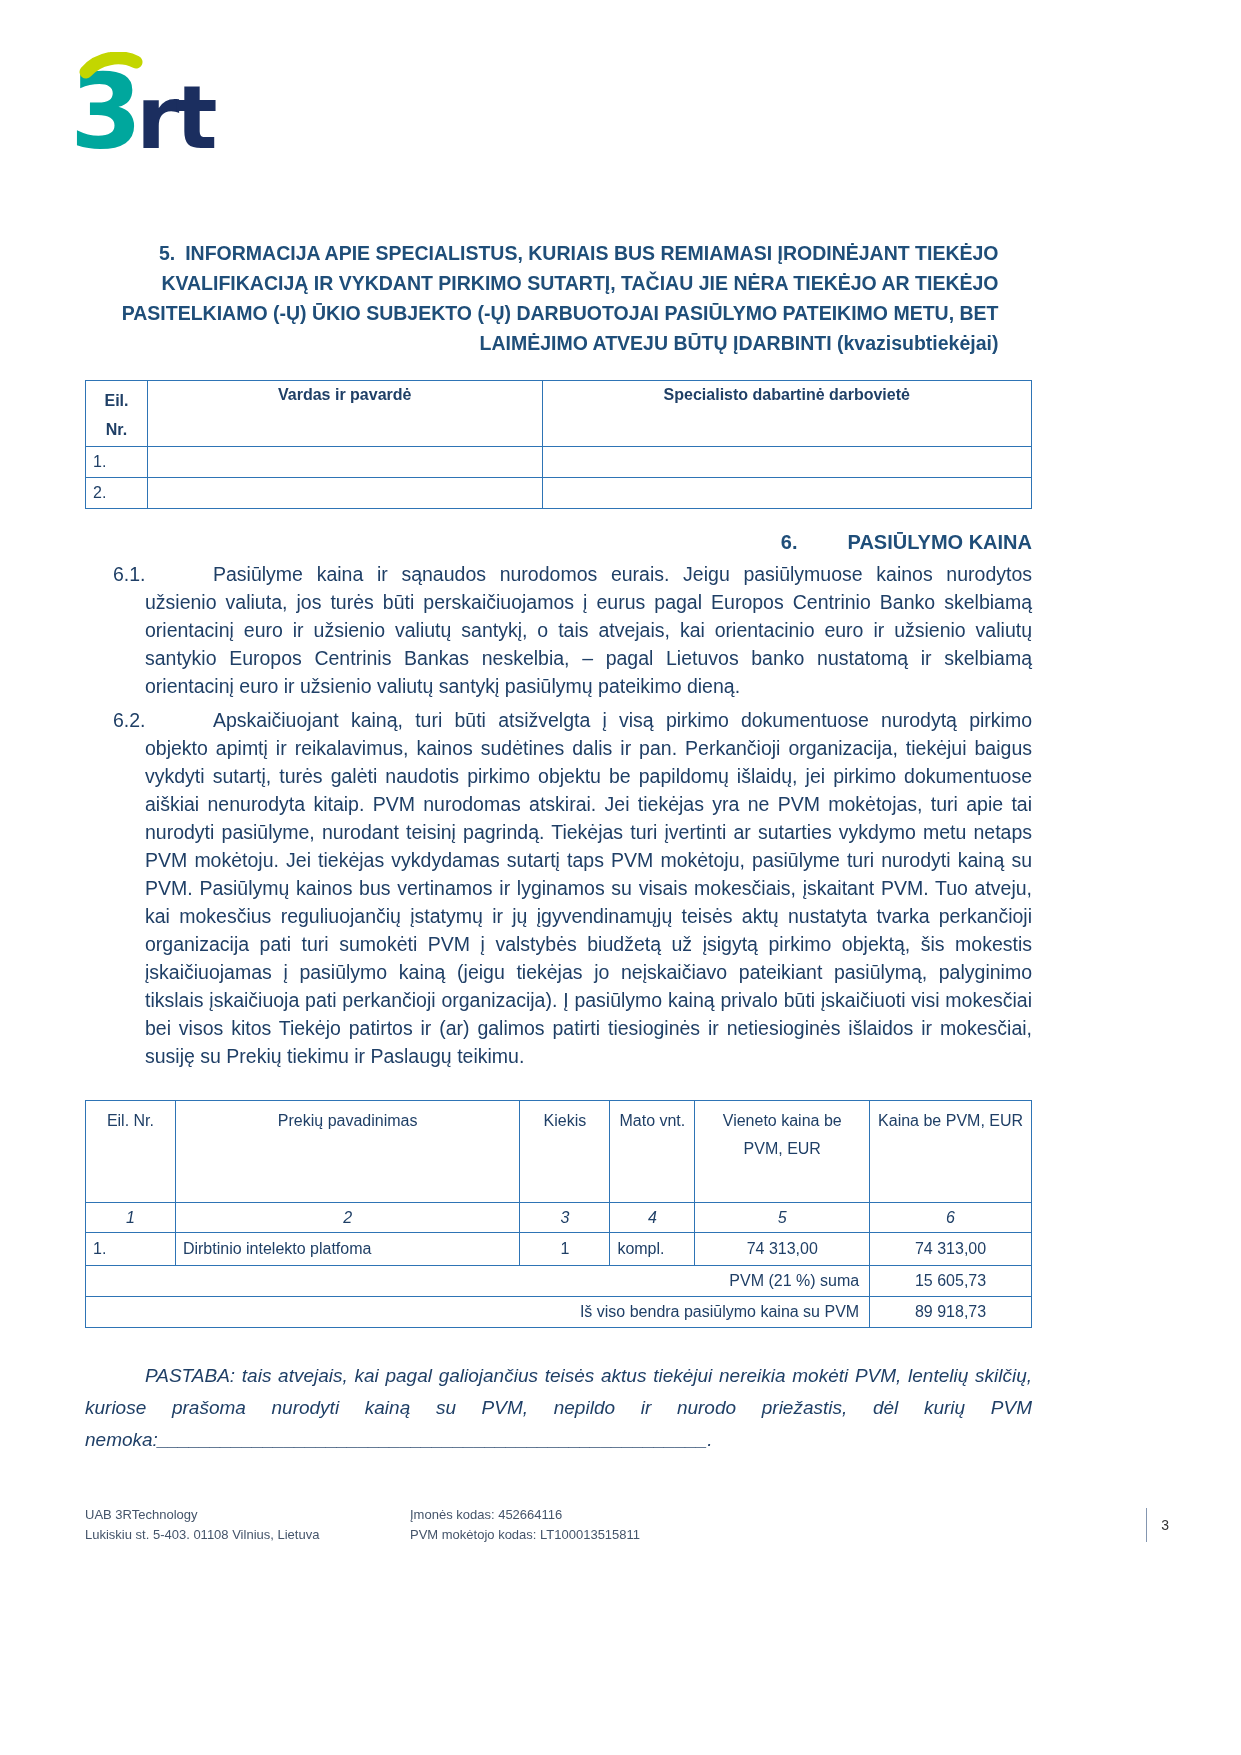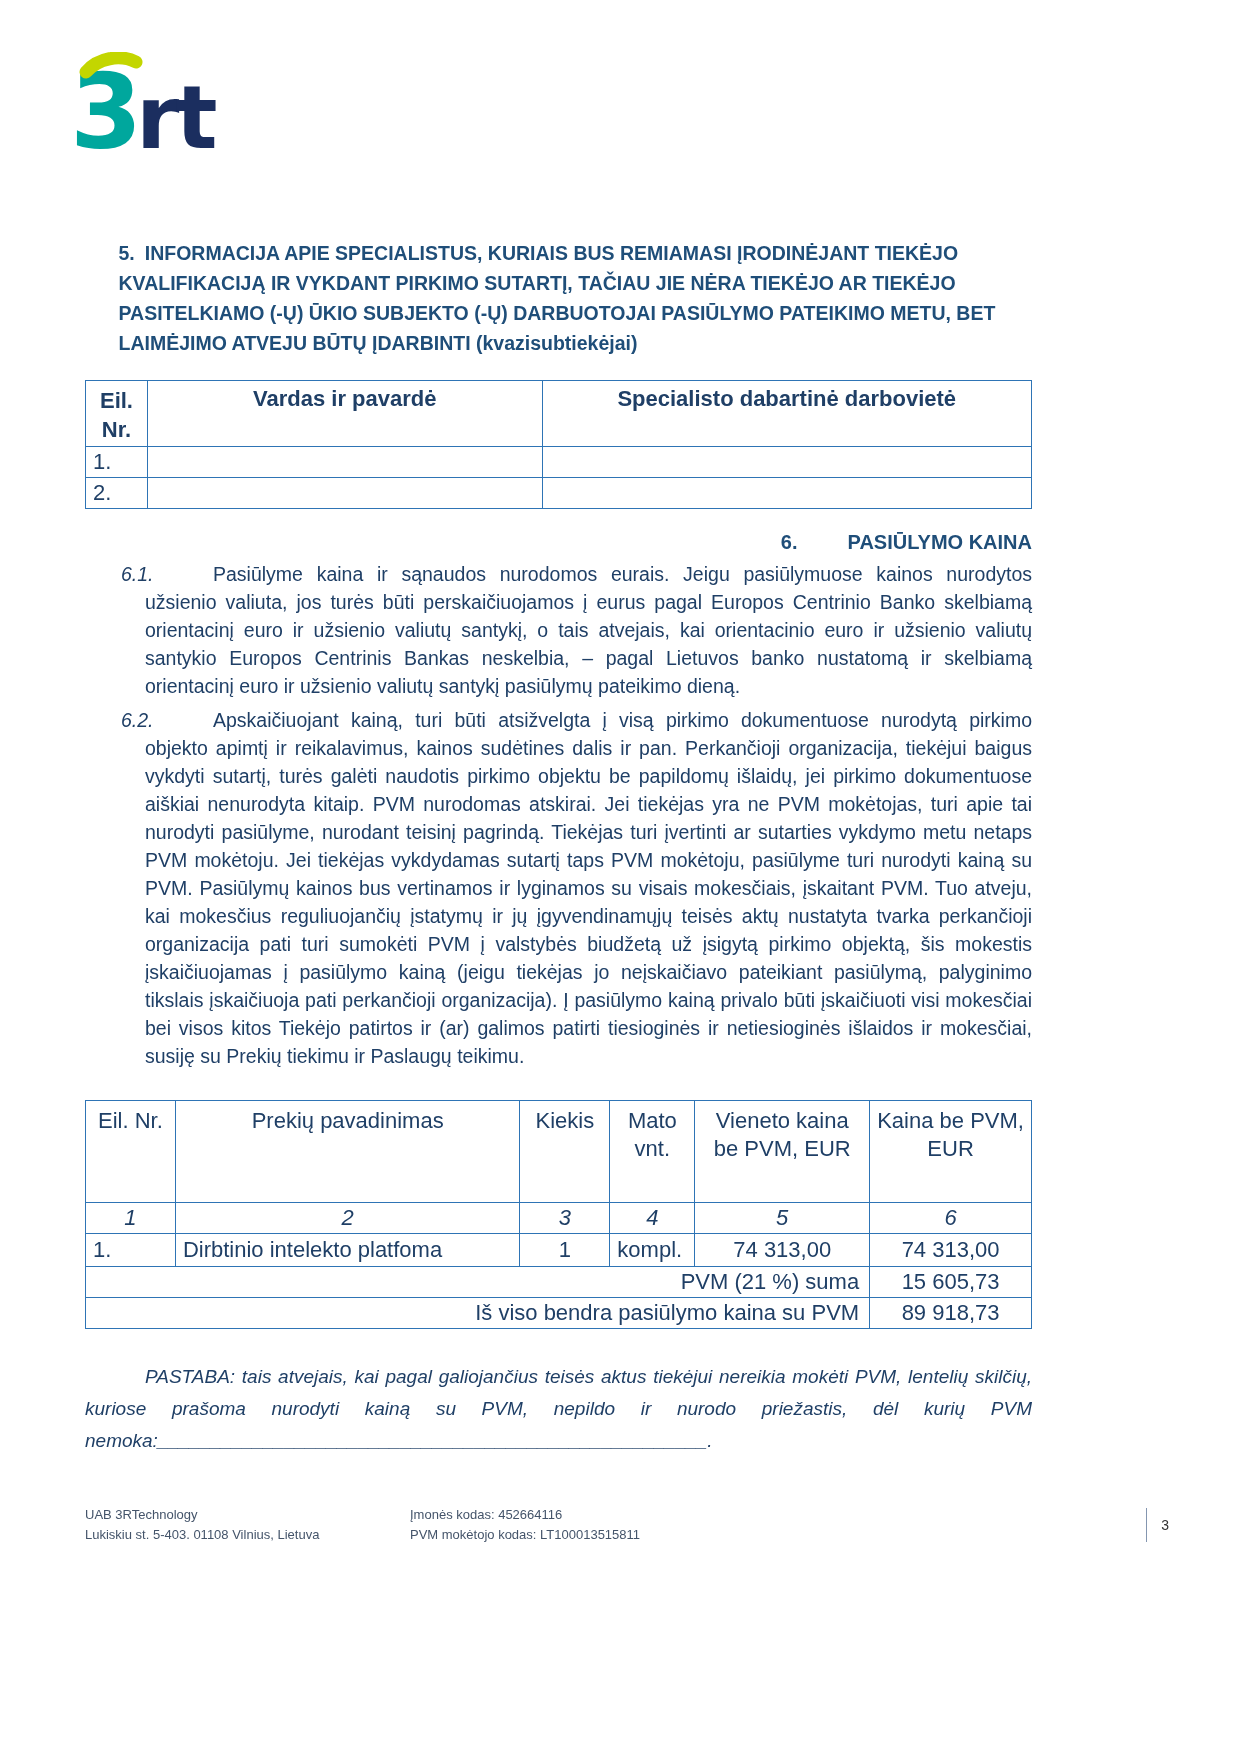--- a/index.html
+++ b/index.html
@@ -8,47 +8,47 @@
     font-family:"Liberation Sans", sans-serif; color:#1f3f66; margin:0 auto;
     overflow:hidden;
   }
   .content { position:absolute; left:85px; top:0; width:947px; }
 
   
   .logo { position:absolute; left:70px; top:52px; width:180px; height:118px; }
 
   
   .h5 {
-    margin:238px auto 4px auto; width:880px; text-align:left;
+    margin:238px auto 4px auto; width:880px; text-align:right;
     font-weight:bold; font-size:19.5px; line-height:30px; color:#1f4e79;
   }
   .h5-num { margin-right:10px; }
 
   
-  table { border-collapse:collapse; width:947px; font-size:22px; color:#1f3f66; }
+  table { border-collapse:collapse; width:947px; font-size:16px; color:#1f3f66; }
   td, th { border:1px solid #2e74b5; padding:2px 7px; }
 
   
   .spec-table { margin-top:22px; }
   .spec-table th { font-weight:bold; text-align:center; vertical-align:top; padding-top:5px; }
   .spec-table .pre { white-space:pre-line; line-height:29px; }
   .spec-table .h-row { height:62px; }
   .spec-table .d-row { height:31px; }
   .spec-table td { text-align:left; vertical-align:middle; }
 
   
   .h6 { margin-top:22px; text-align:right; font-weight:bold; font-size:20px; color:#1f4e79; }
   .h6 .num { margin-right:50px; }
 
   
   .clause {
     position:relative; margin-top:6px; padding-left:60px; width:887px;
     text-align:justify; text-indent:68px; font-size:19.5px; line-height:28px;
   }
-  .clause-num { position:absolute; left:36px; top:0; text-indent:0;font-style:italic; }
+  .clause-num { position:absolute; left:28px; top:0; text-indent:0; }
 
   
   .price-table { margin-top:30px; }
   .price-table th { font-weight:normal; text-align:center; vertical-align:top; padding-top:6px; line-height:28px; }
   .price-table .h-row { height:102px; }
   .price-table .n-row { height:30px; font-style:italic; }
   .price-table .n-row td { text-align:center; }
   .price-table .d-row { height:33px; }
   .price-table .c { text-align:center; }
   .price-table .l { text-align:left; }

